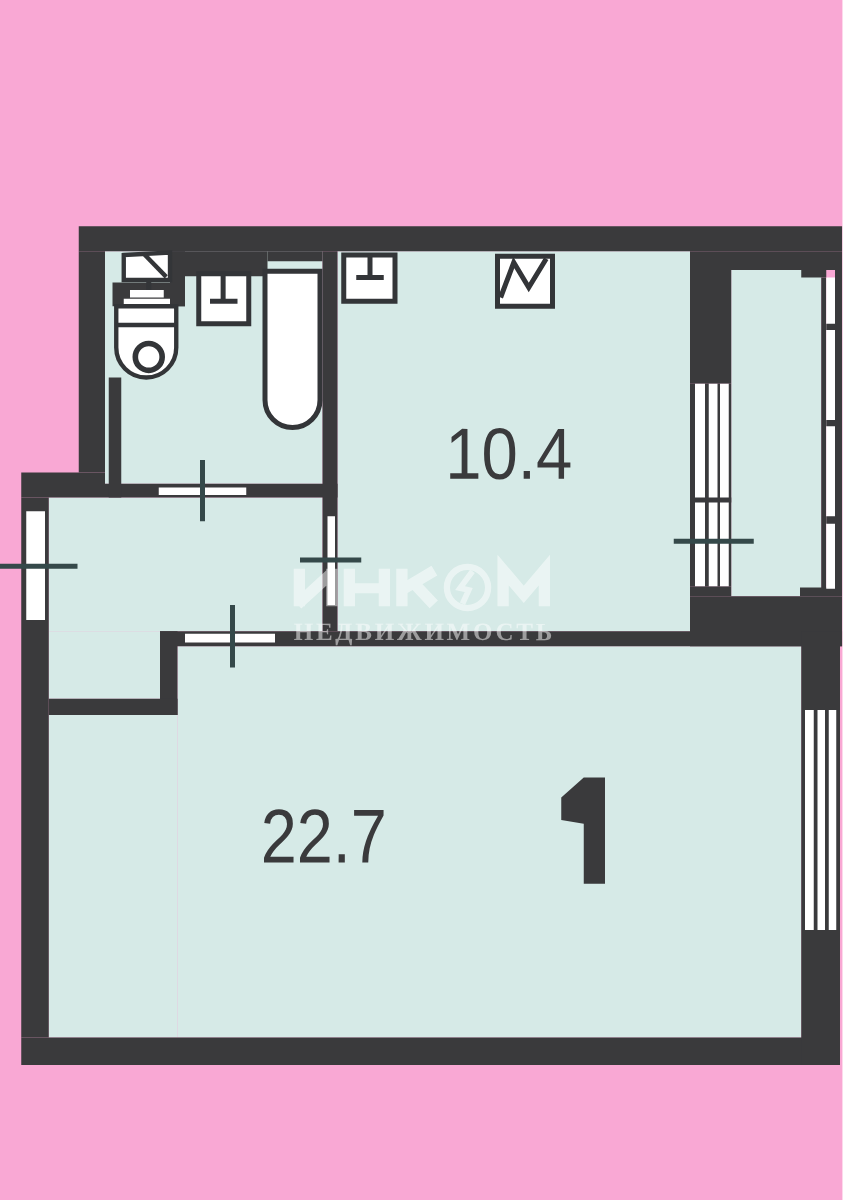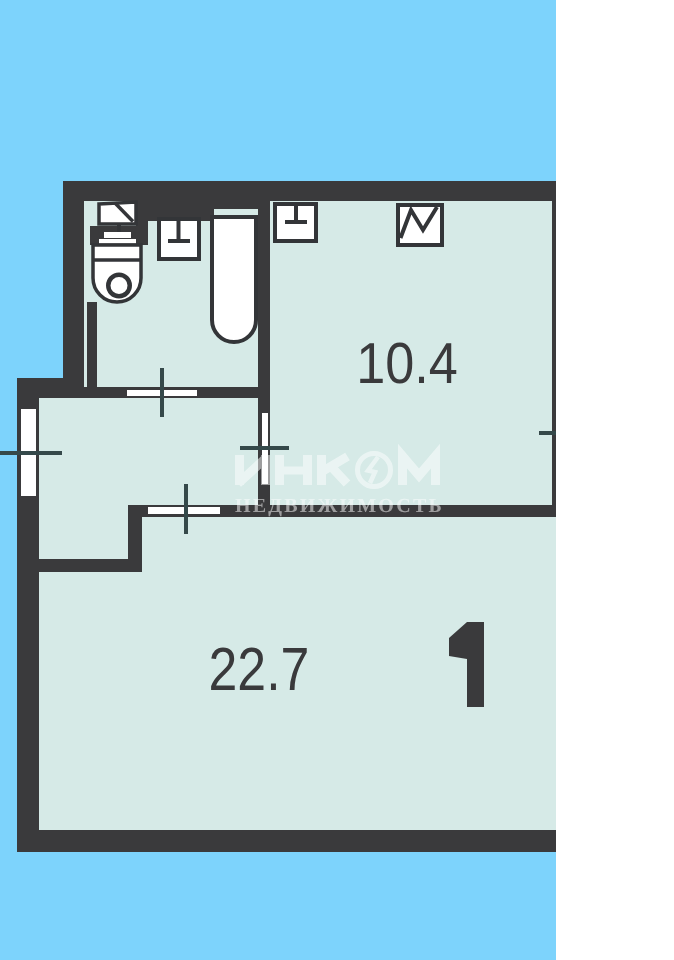--- a/index.html
+++ b/index.html
@@ -1,17 +1,17 @@
 <!DOCTYPE html>
 <html><head>
 <meta charset="utf-8">
 <style>
   html,body{margin:0;padding:0;background:#ffffff;-webkit-font-smoothing:antialiased;}
   text{-webkit-font-smoothing:antialiased;}
-  .page{position:relative;width:556px;height:960px;background:#7dd3fc;overflow:hidden;
+  .page{position:relative;width:674px;height:960px;background:#f9a8d4;overflow:hidden;
         font-family:"Liberation Sans", sans-serif;}
   svg{position:absolute;left:0;top:0;filter:blur(0px);}
 </style>
 </head>
 <body>
 <div class="page">
 <svg width="674" height="960" viewBox="0 0 674 960">
 
   <rect x="84" y="201" width="174" height="186" fill="#d6eae7"></rect>
 

